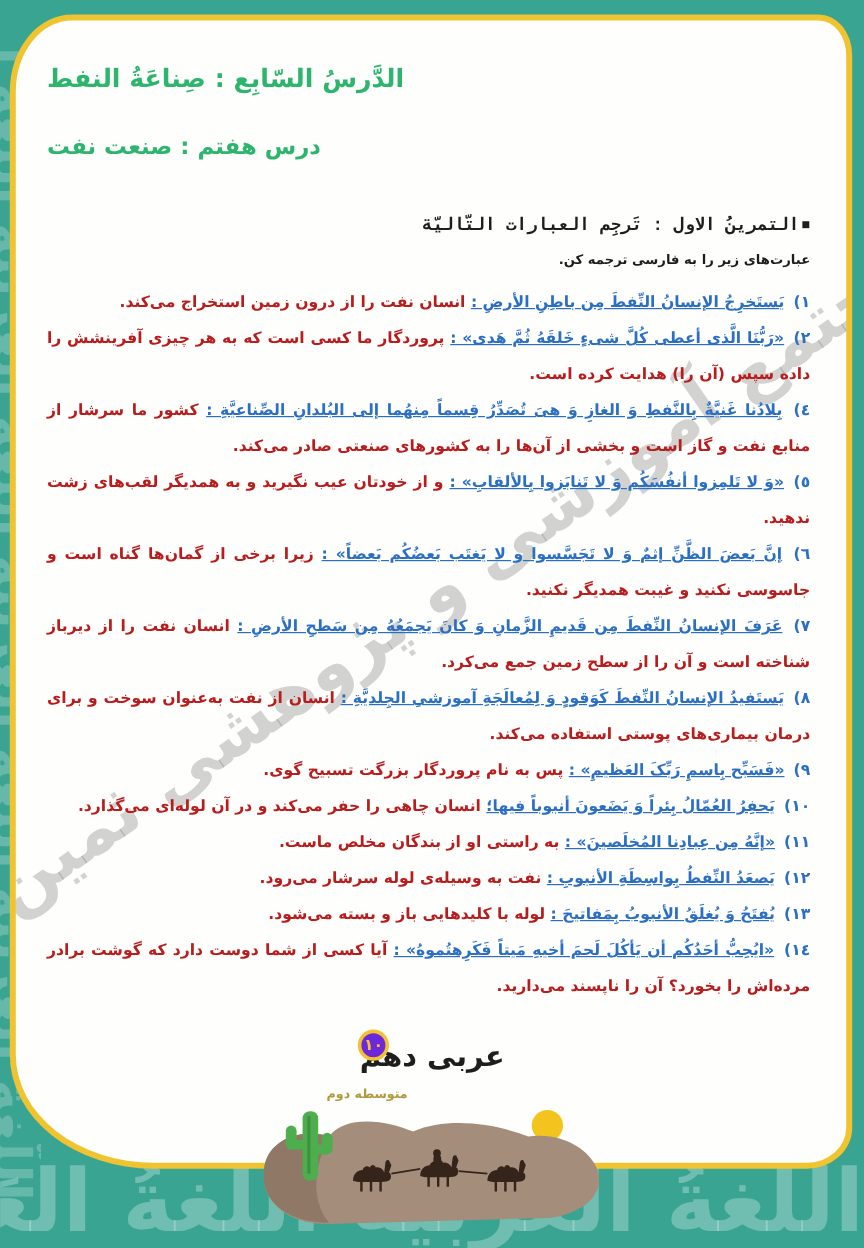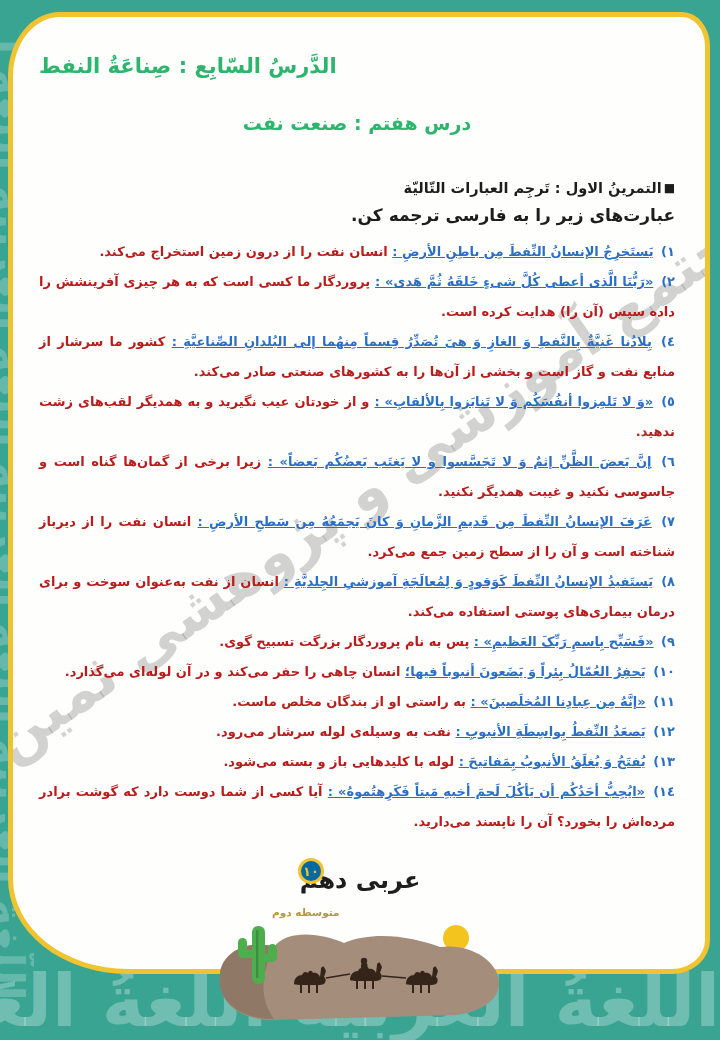--- a/index.html
+++ b/index.html
@@ -41,26 +41,26 @@
     transform:rotate(-35deg);
     font-size:58px; font-weight:bold; color:rgba(110,110,110,0.30);
     direction:rtl; text-align:center; white-space:nowrap;
     pointer-events:none;
   }
   .title-ar {
     text-align:left; color:#2db56e; font-size:21px; line-height:30px;
     margin-bottom:28px;
   }
   .title-fa {
-    text-align:center; color:#2db56e; font-size:19px; line-height:28px;
+    text-align:left; color:#2db56e; font-size:19px; line-height:28px;
     margin-bottom:38px;
   }
-  .ex-header { color:#1d1d1d; font-size:14.5px; line-height:27px; }
+  .ex-header { color:#1d1d1d; font-size:14.5px; line-height:27px;font-family:Liberation Mono, monospace; }
   .ex-header .sq { font-size:12px; vertical-align:1px; margin-left:2px; }
-  .ex-sub { color:#1d1d1d; font-size:17px; line-height:27px; margin-bottom:8px; }
+  .ex-sub { color:#1d1d1d; font-size:11px; line-height:27px; margin-bottom:8px; }
   .items { }
   .item {
     font-size:13px; line-height:30px;
     text-align:justify; direction:rtl;
     color:#2b6fc4;
   }
   .item .num { color:#2b6fc4; margin-left:3px; }
   .item .ar  { color:#2b6fc4;text-decoration:underline; }
   .item .fa  { color:#b91c1c; }
   
@@ -69,21 +69,21 @@
     z-index:3; direction:rtl;
   }
   .brand-row { position:relative; text-align:center; height:58px; }
   .brand {
     font-size:24px; font-weight:bold; color:#1e1e1e; letter-spacing:1px;
   }
   .grade-badge {
     position:absolute; top:-8px; left:98px;
     width:26px; height:26px; border:3px solid #f2c230; border-radius:50%;
     color:#f2c230; font-size:13px; line-height:21px; text-align:center;
-    background:#0369a1;
+    background:#6d28d9;
   }
   .brand-sub {
     position:absolute; top:40px; left:72px;
     font-size:10.5px; color:#b09a3e; letter-spacing:1px;
   }
   .scene { position:absolute; top:50px; left:0; }
 </style>
 </head>
 <body>
 

